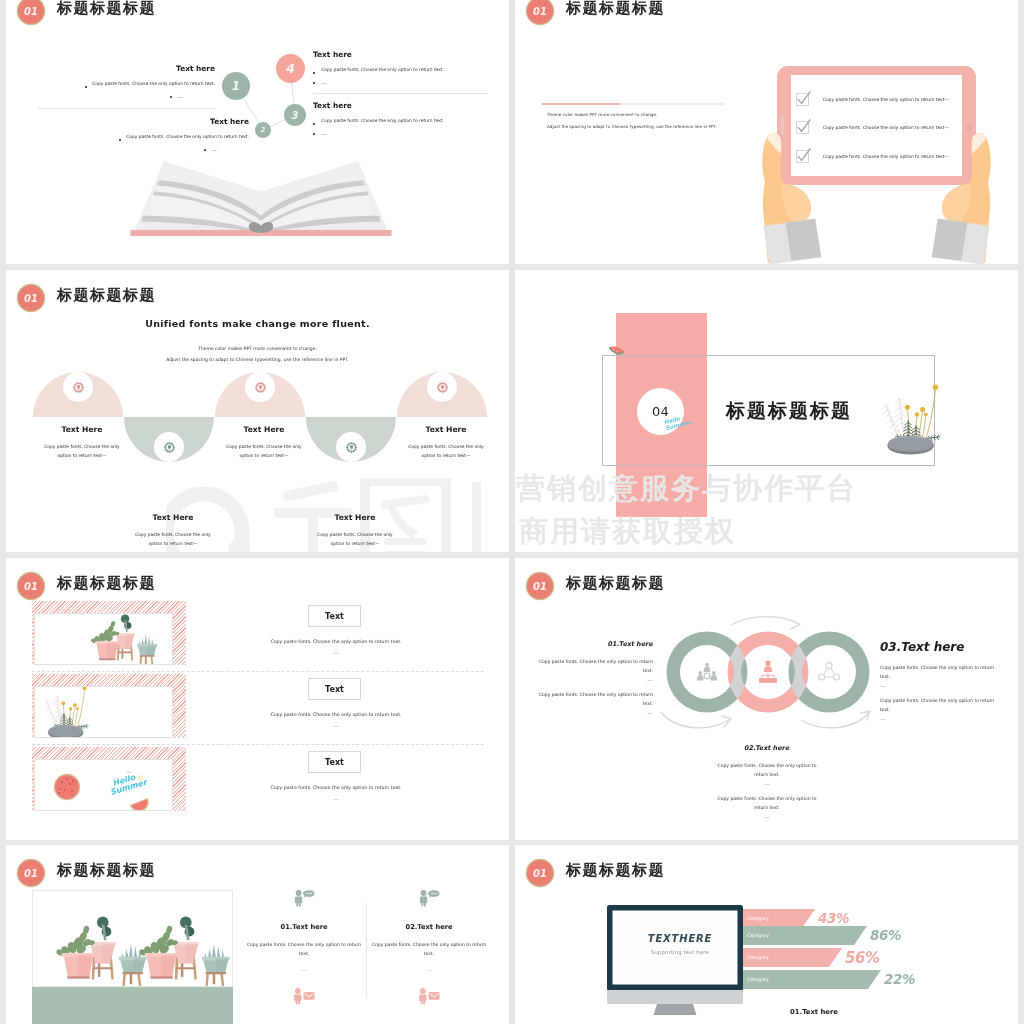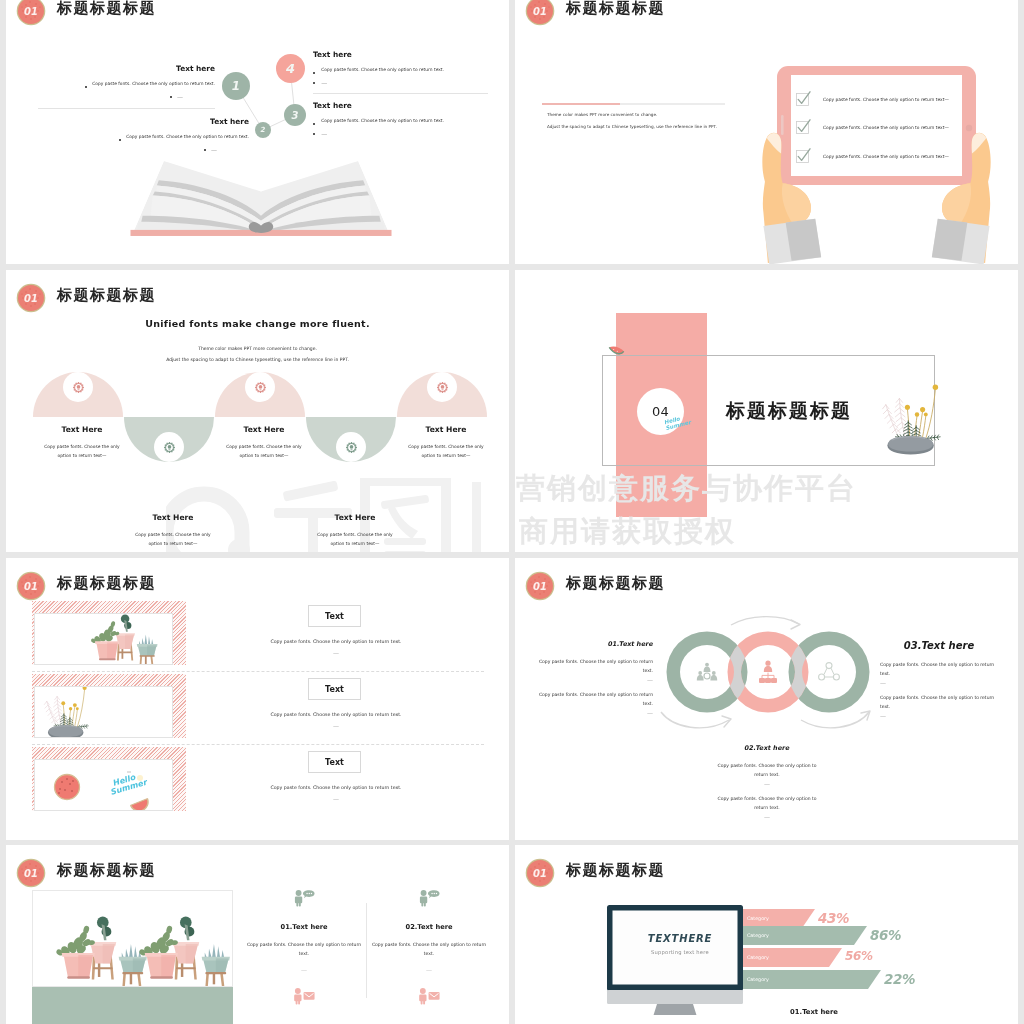--- a/index.html
+++ b/index.html
@@ -692,21 +692,21 @@
         </g>
       </svg>
 <div class="abs" style="left:20px;top:82px;width:118px;text-align:right;">
         <div class="hwb ital" style="font-size:6.4px;">01.Text here</div>
         <div class="hw" style="font-size:4.5px;margin-top:9px;line-height:2;">Copy paste fonts. Choose the only option to return text.</div>
         <div class="hw" style="font-size:6px;color:#aaa;margin-top:1px;">—</div>
         <div class="hw" style="font-size:4.5px;margin-top:7px;line-height:2;">Copy paste fonts. Choose the only option to return text.</div>
         <div class="hw" style="font-size:6px;color:#aaa;margin-top:1px;">—</div>
       </div>
 <div class="abs" style="left:365px;top:82px;width:118px;text-align:left;">
-        <div class="hwb ital" style="font-size:10px;text-align:center;">03.Text here</div>
+        <div class="hwb ital" style="font-size:12px;">03.Text here</div>
         <div class="hw" style="font-size:4.5px;margin-top:9px;line-height:2;">Copy paste fonts. Choose the only option to return text.</div>
         <div class="hw" style="font-size:6px;color:#aaa;margin-top:1px;">—</div>
         <div class="hw" style="font-size:4.5px;margin-top:7px;line-height:2;">Copy paste fonts. Choose the only option to return text.</div>
         <div class="hw" style="font-size:6px;color:#aaa;margin-top:1px;">—</div>
       </div>
 <div class="abs ctr" style="left:185px;top:186px;width:134px;">
         <div class="hwb ital" style="font-size:6.4px;">02.Text here</div>
         <div class="hw" style="font-size:4.5px;margin-top:9px;line-height:2;padding:0 14px;">Copy paste fonts. Choose the only option to return text.</div>
         <div class="hw" style="font-size:6px;color:#aaa;margin-top:1px;">—</div>
         <div class="hw" style="font-size:4.5px;margin-top:7px;line-height:2;padding:0 14px;">Copy paste fonts. Choose the only option to return text.</div>
@@ -911,21 +911,21 @@
 <div class="abs ctr" style="z-index:6;left:92px;top:88px;width:146px;font-size:10px;font-weight:700;font-style:italic;letter-spacing:.8px;color:#2f4a55;">TEXTHERE</div>
 <div class="abs ctr" style="z-index:6;left:92px;top:104px;width:146px;font-size:5.2px;color:#8d8d8d;letter-spacing:.2px;">Supporting text here</div>
 <div class="abs" style="left:223px;top:64px;width:77px;height:19px;background:#f4b0aa;clip-path:polygon(0 0,100% 0,calc(100% - 13px) 100%,0 100%);"></div>
 <div class="abs" style="left:232px;top:71px;font-size:4.8px;color:#fff;">Category</div>
 <div class="abs" style="left:303px;top:65px;font-size:13.5px;font-weight:700;font-style:italic;letter-spacing:-.4px;color:#f0a9a3;">43%</div>
 <div class="abs" style="left:223px;top:81px;width:129px;height:19px;background:#a4bcae;clip-path:polygon(0 0,100% 0,calc(100% - 13px) 100%,0 100%);"></div>
 <div class="abs" style="left:232px;top:88px;font-size:4.8px;color:#fff;">Category</div>
 <div class="abs" style="left:355px;top:82px;font-size:13.5px;font-weight:700;font-style:italic;letter-spacing:-.4px;color:#9ab5a6;">86%</div>
 <div class="abs" style="left:223px;top:103px;width:104px;height:19px;background:#f4b0aa;clip-path:polygon(0 0,100% 0,calc(100% - 13px) 100%,0 100%);"></div>
 <div class="abs" style="left:232px;top:110px;font-size:4.8px;color:#fff;">Category</div>
-<div class="abs" style="left:330px;top:104px;font-size:12px;font-weight:700;font-style:italic;letter-spacing:-.4px;color:#f0a9a3;">56%</div>
+<div class="abs" style="left:330px;top:104px;font-size:15px;font-weight:700;font-style:italic;letter-spacing:-.4px;color:#f0a9a3;">56%</div>
 <div class="abs" style="left:223px;top:125px;width:143px;height:19px;background:#a4bcae;clip-path:polygon(0 0,100% 0,calc(100% - 13px) 100%,0 100%);"></div>
 <div class="abs" style="left:232px;top:132px;font-size:4.8px;color:#fff;">Category</div>
 <div class="abs" style="left:369px;top:126px;font-size:13.5px;font-weight:700;font-style:italic;letter-spacing:-.4px;color:#9ab5a6;">22%</div>
 <svg class="abs" style="left:90px;top:58px;width:150px;height:112px;z-index:5;" viewBox="0 0 150 112">
         <rect x="2" y="2" width="136" height="86" rx="2.5" fill="#1d3a48"></rect>
         <rect x="7.5" y="7.5" width="125" height="74" fill="#fdfdfd"></rect>
         <rect x="2" y="87" width="136" height="14" rx="1.5" fill="#cfd2d4"></rect>
         <path d="M52 101 L88 101 L93 117 L47 117 Z" fill="#9fa4a8"></path>
         <rect x="24" y="116" width="96" height="6" rx="3" fill="#ececec"></rect>
       </svg>

